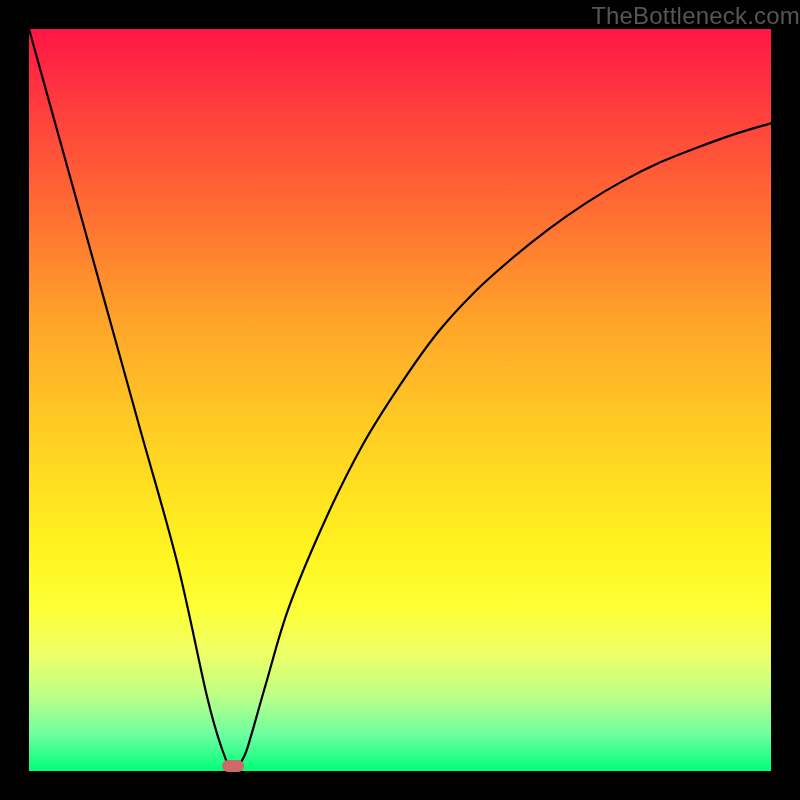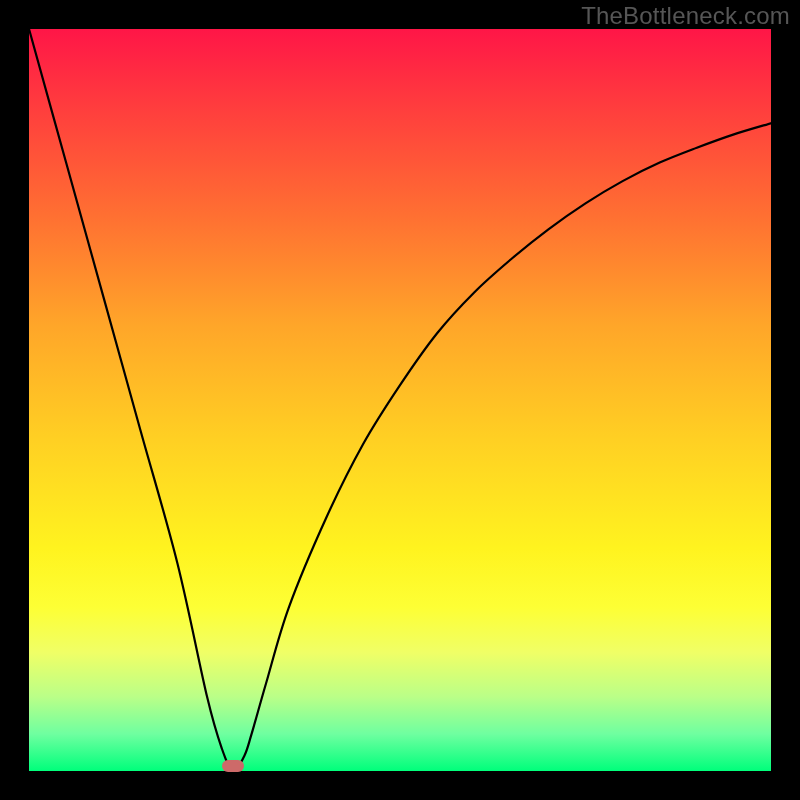--- a/index.html
+++ b/index.html
@@ -15,21 +15,21 @@
     position: absolute;
     left: 0;
     top: 0;
     width: 800px;
     height: 800px;
     background: #000;
   }
   .watermark {
     position: absolute;
     top: 2px;
-    right: 10px;
+    right: 0;
     color: #565656;
     font-size: 24px;
     font-weight: 500;
     letter-spacing: 0.2px;
     z-index: 10;
   }
   .plot-area {
     position: absolute;
     left: 29px;
     top: 29px;

